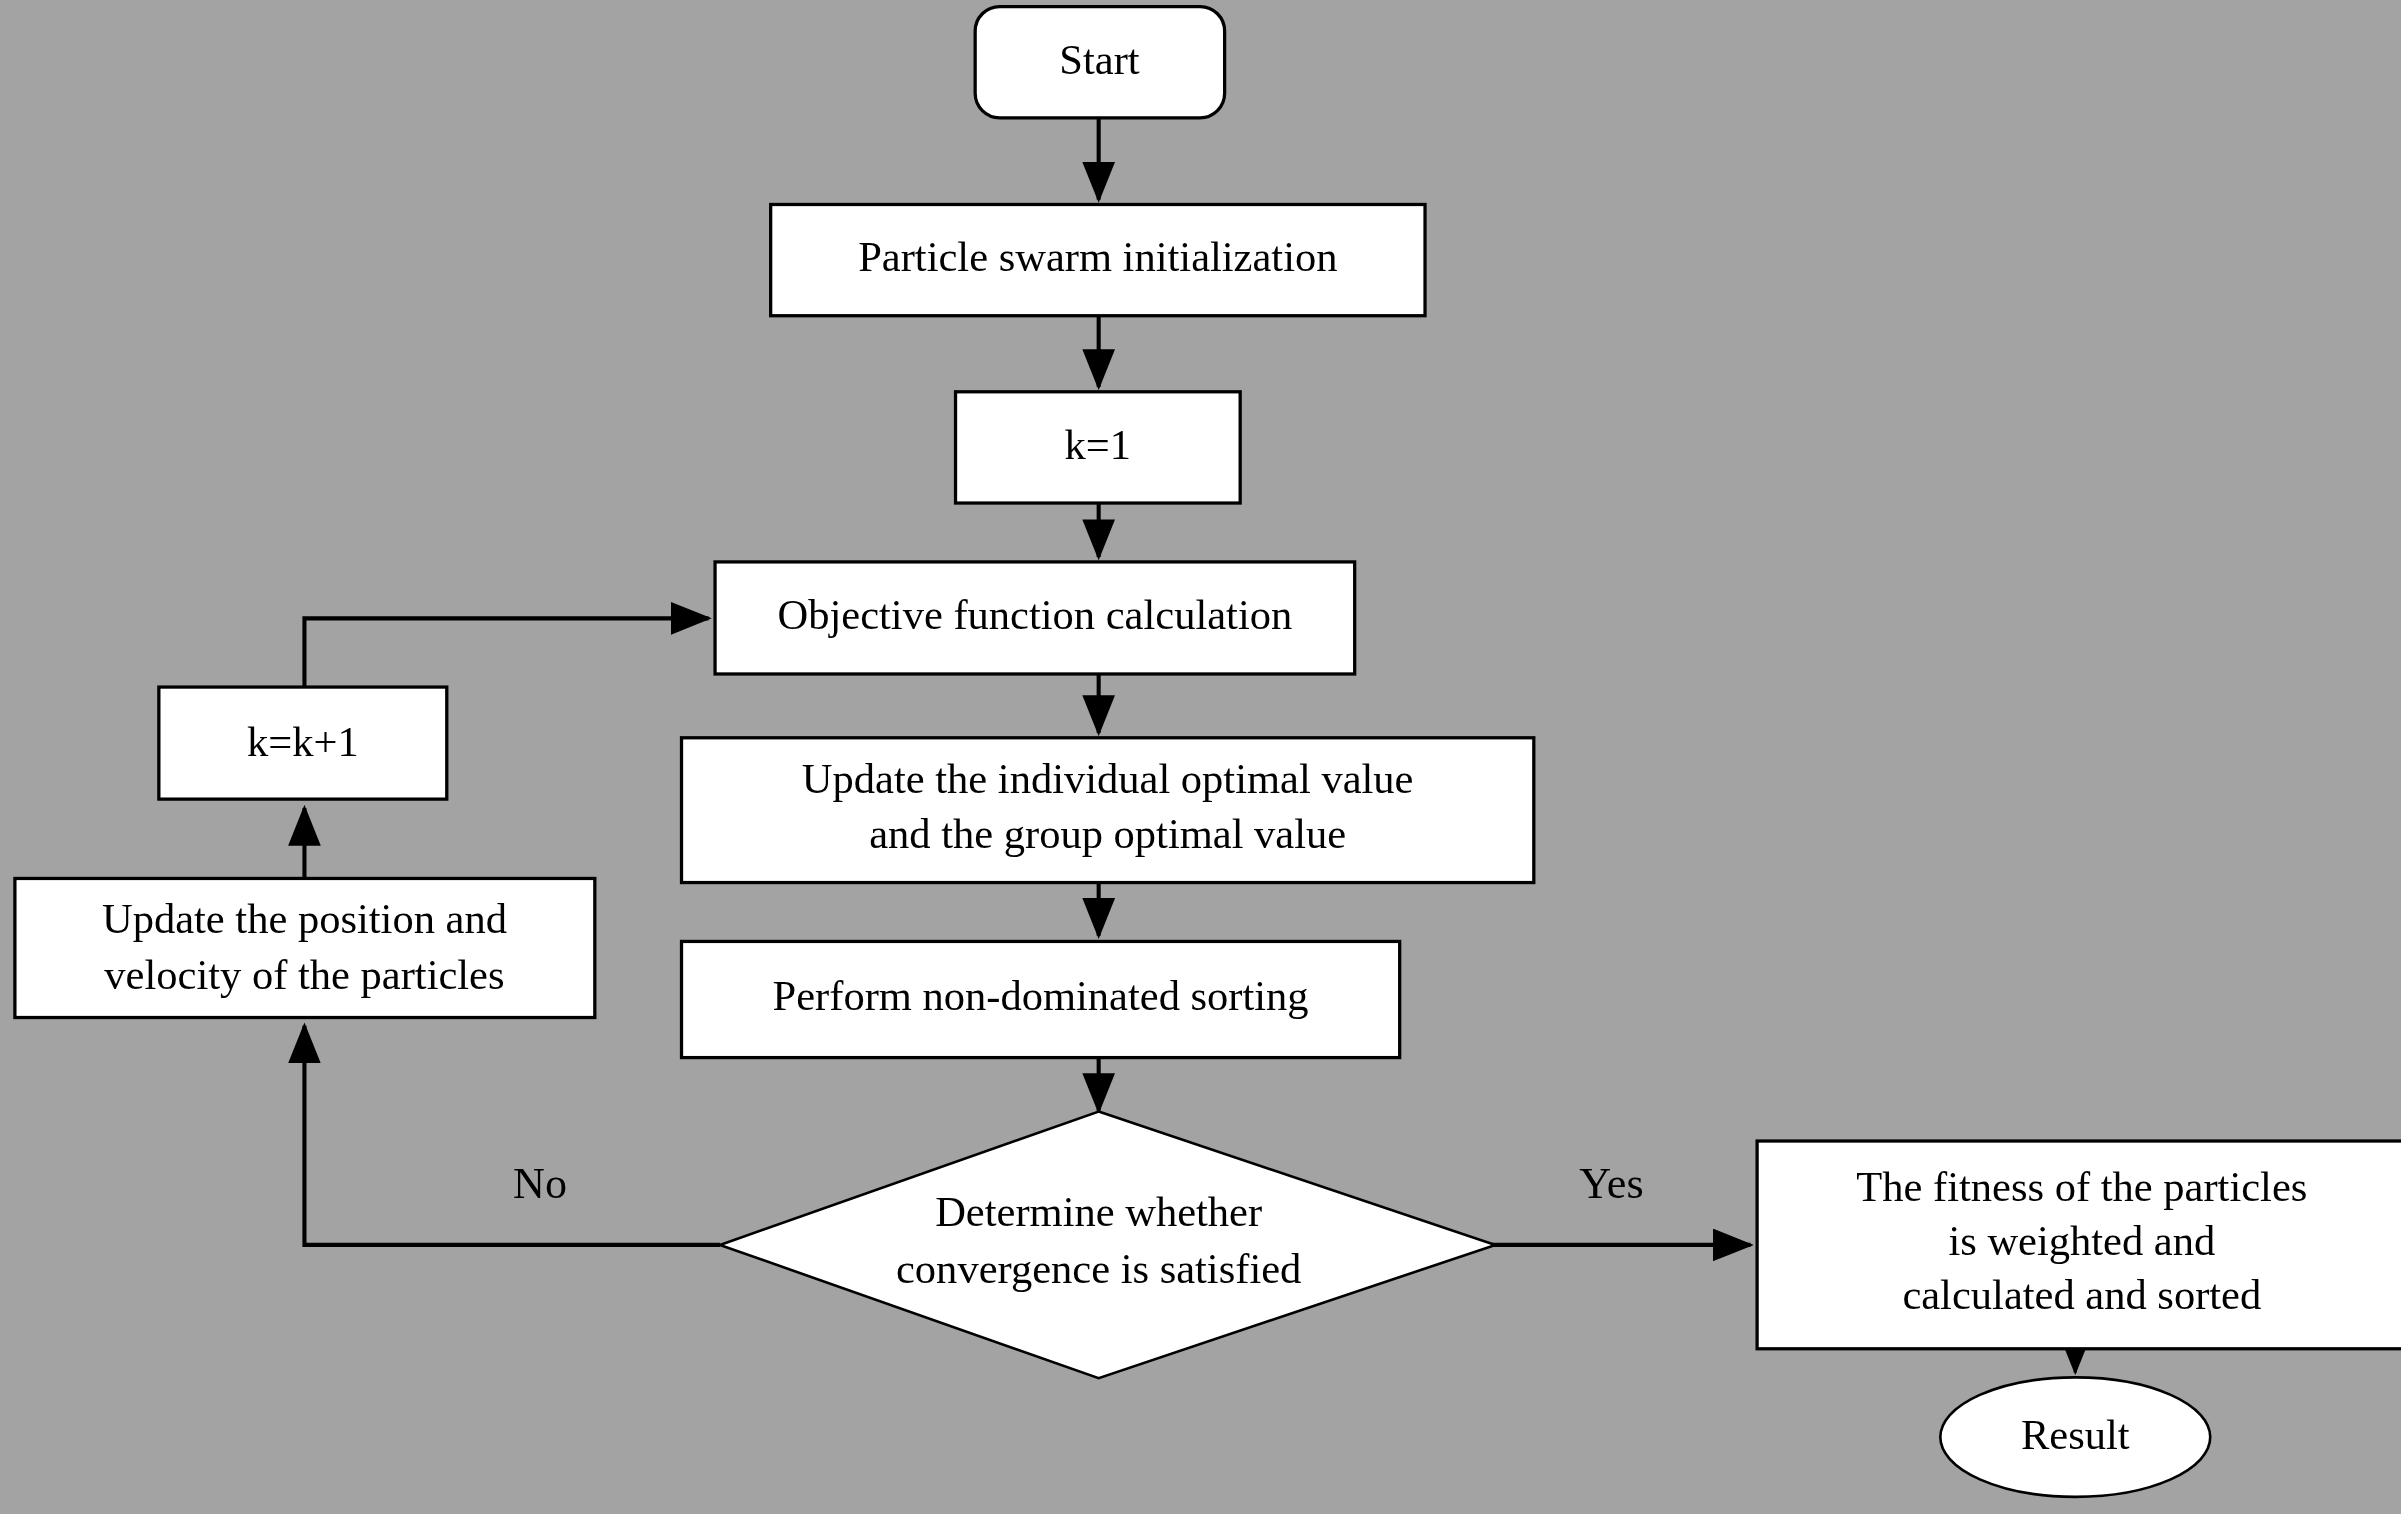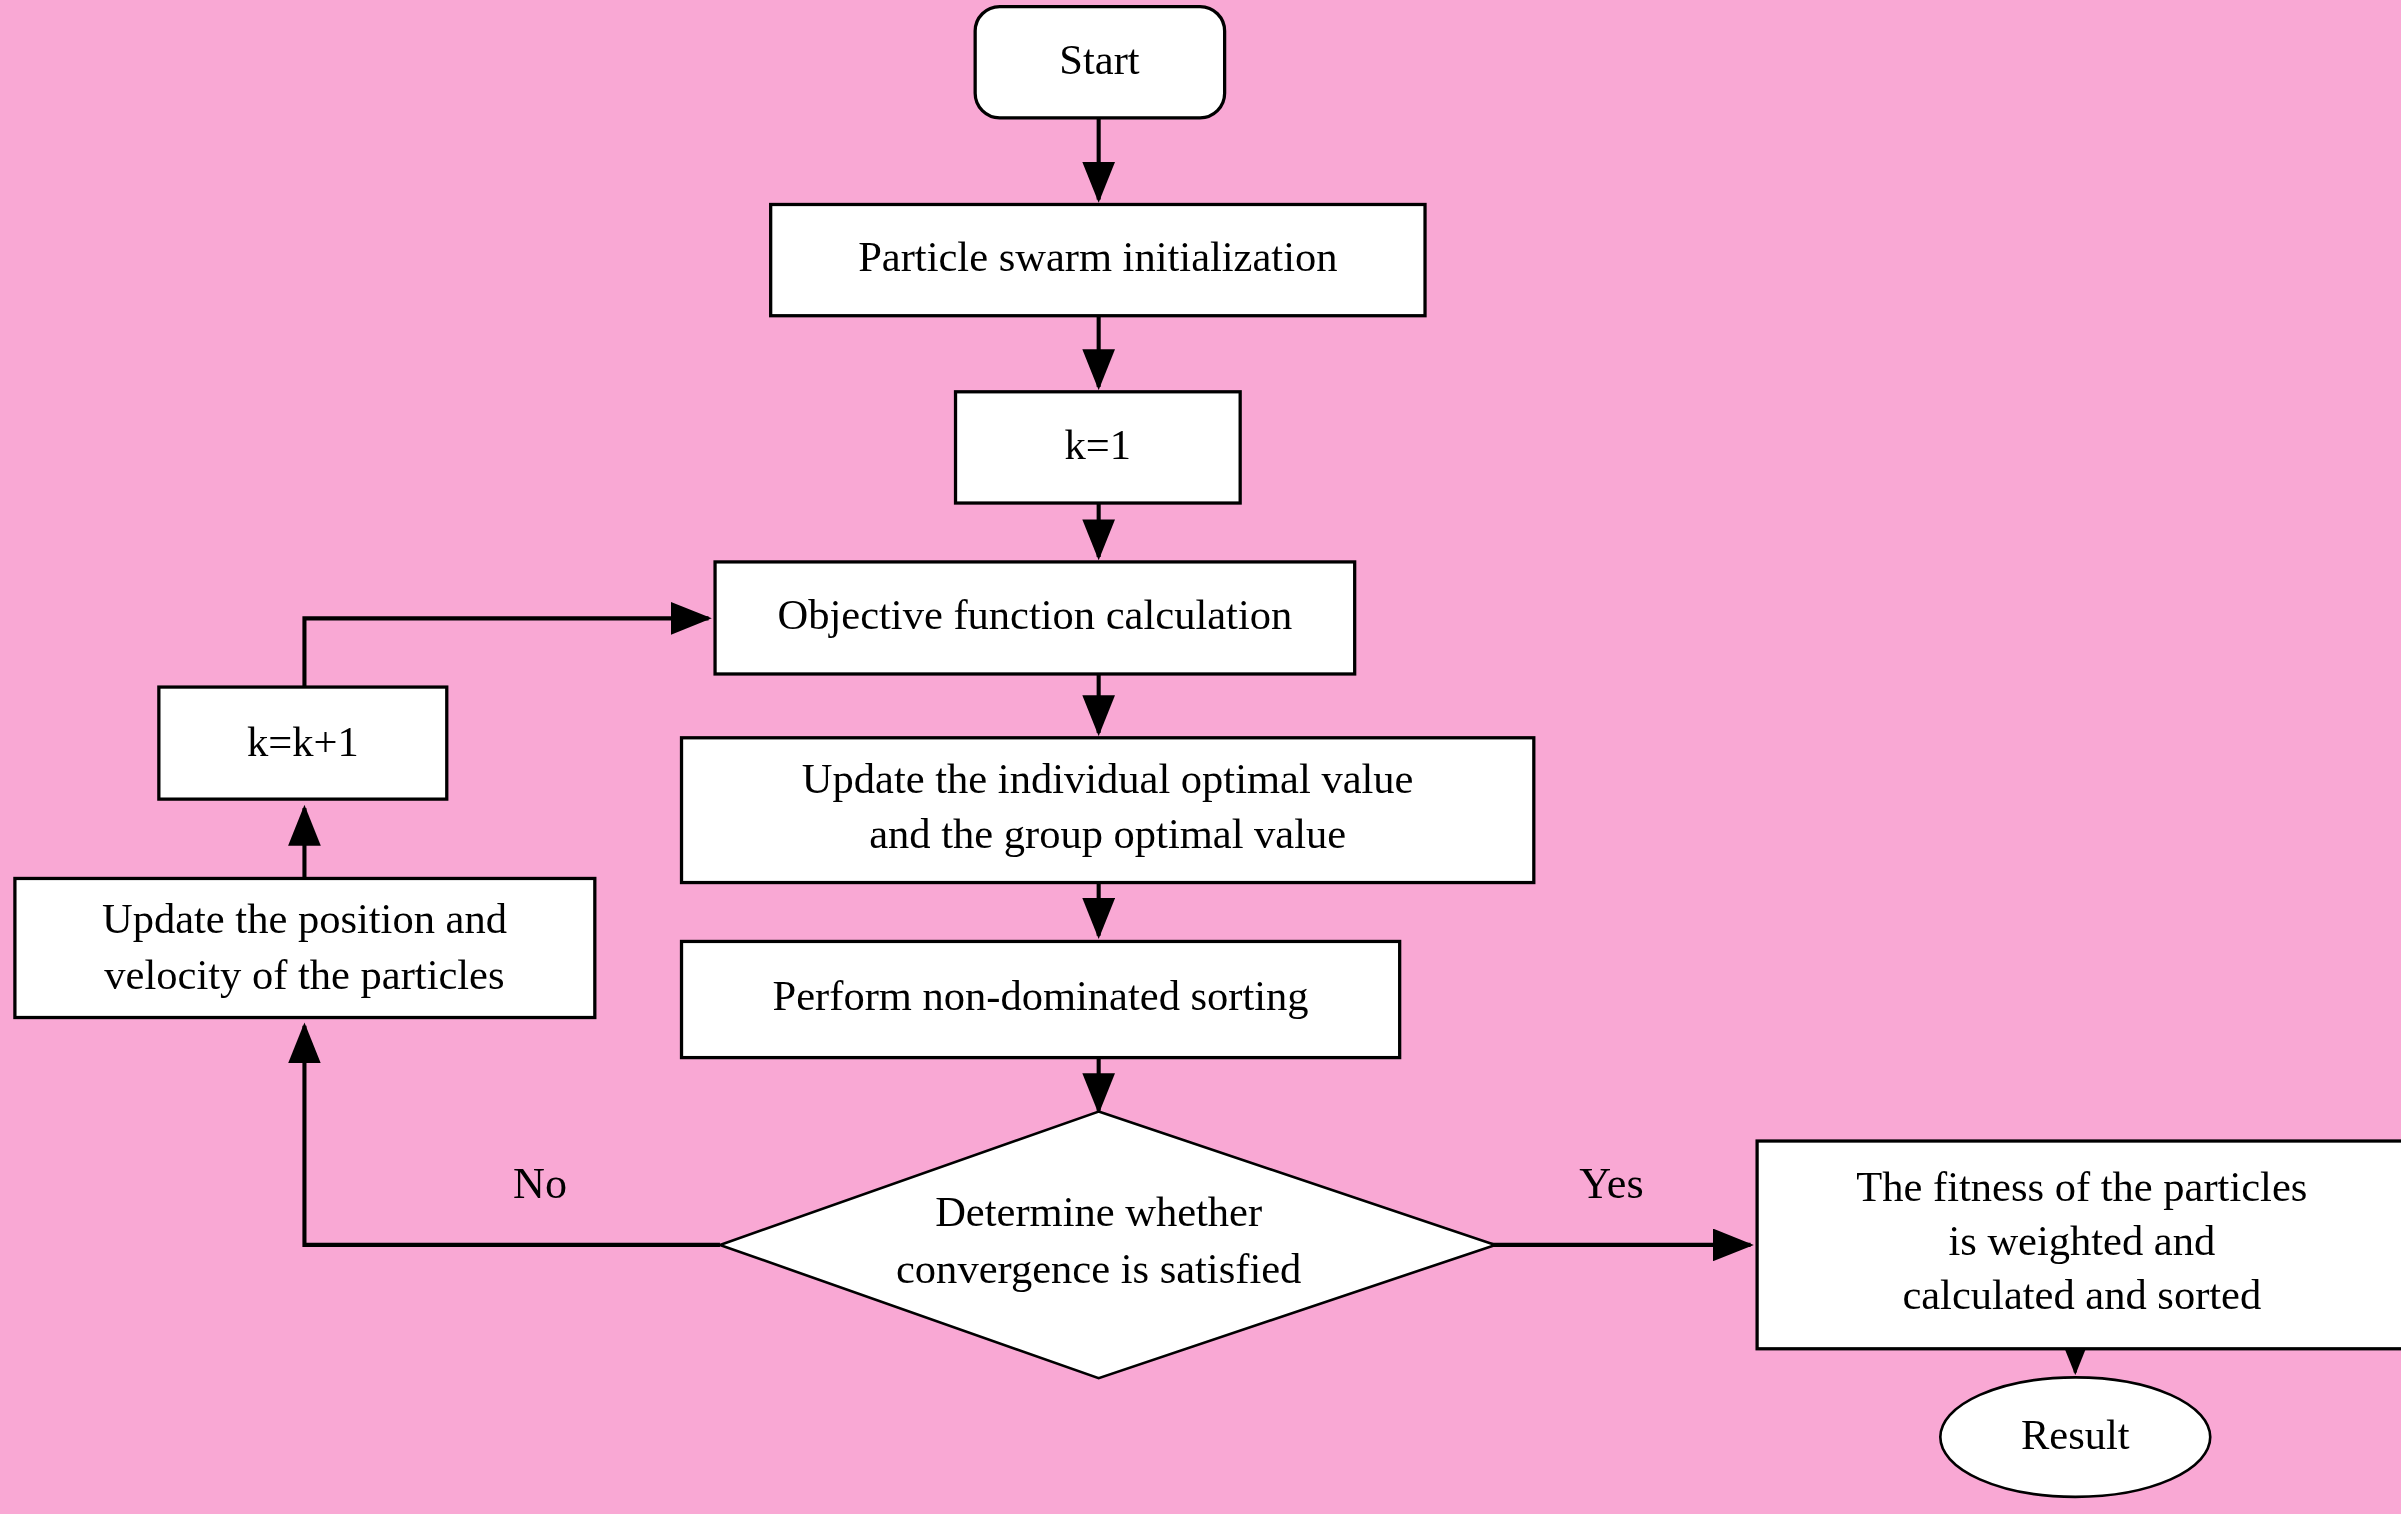--- a/index.html
+++ b/index.html
@@ -4,21 +4,21 @@
 <style>
   html, body {
     margin: 0;
     padding: 0;
     background: #ffffff;
   }
   #canvas-wrap {
     position: relative;
     width: 2401px;
     height: 1514px;
-    background: #f9a8d4;
+    background: #a3a3a3;
     overflow: hidden;
   }
   svg#flowchart {
     position: absolute;
     top: 0;
     left: 0;
     width: 2401px;
     height: 1514px;
     display: block;
   }

